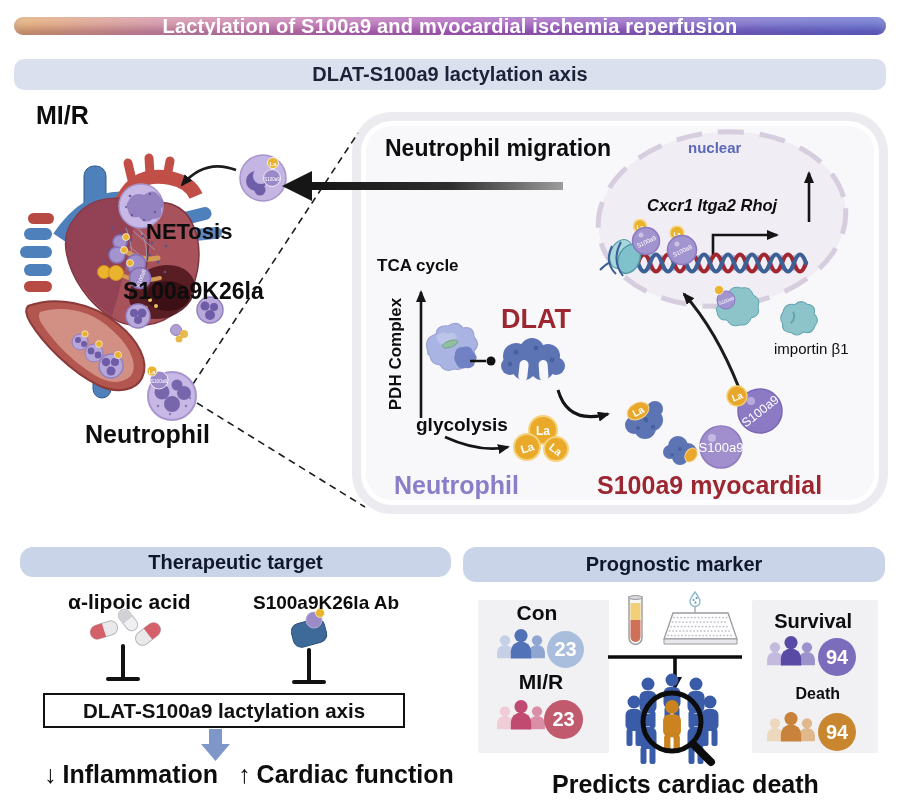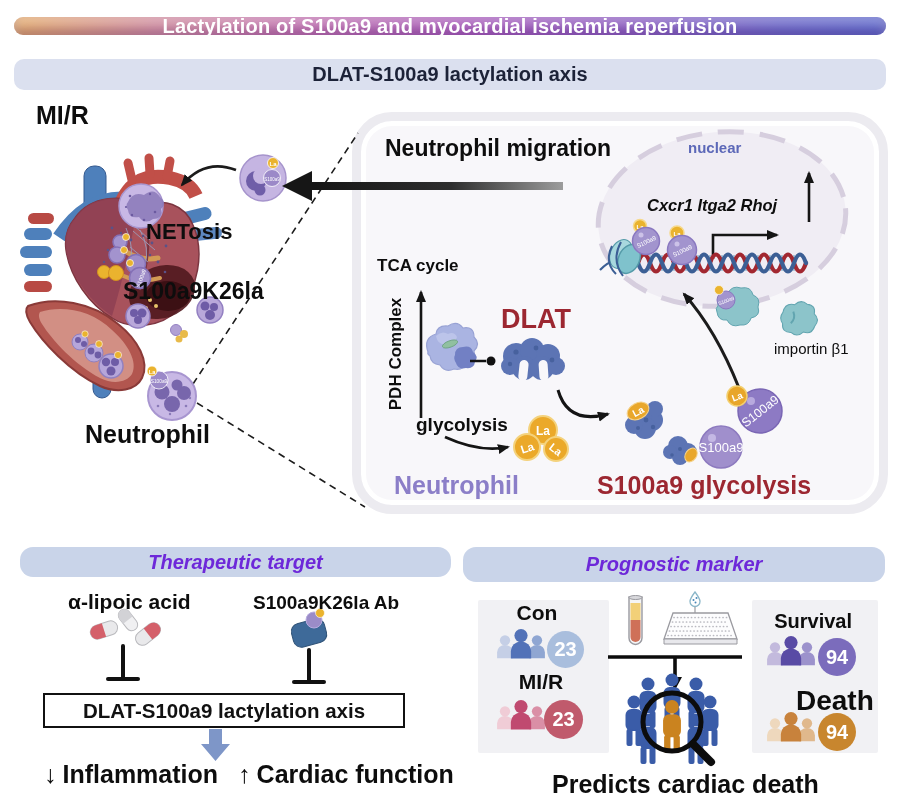--- a/index.html
+++ b/index.html
@@ -11,21 +11,21 @@
           display:flex;align-items:center;justify-content:center;z-index:10;}
   .banner span{color:#fff;font-size:20px;font-weight:700;letter-spacing:.2px;}
   .banner-sub{position:absolute;left:14px;top:59px;width:872px;height:31px;border-radius:10px;
           background:#dbe0ef;display:flex;align-items:center;justify-content:center;z-index:10;}
   .banner-sub span{color:#1c2238;font-size:20px;font-weight:700;}
   .panel{position:absolute;left:352px;top:112px;width:536px;height:402px;box-sizing:border-box;
          border:9px solid #ecebf0;border-radius:40px;background:#f8f7fa;
          box-shadow:inset 0 0 0 5px #ffffff;z-index:1;}
   .card{position:absolute;background:#f1f1f4;border-radius:2px;z-index:2;}
   .pill{position:absolute;background:#c9d4e9;border-radius:13px;display:flex;align-items:center;justify-content:center;z-index:10;}
-  .pill span{font-size:20px;font-weight:700;color:#6d28d9;font-style:italic;}
+  .pill span{font-size:20px;font-weight:700;color:#0f172a;}
   .lbl{position:absolute;white-space:nowrap;z-index:10;font-weight:700;color:#0d0d0d;}
   .axis-box{position:absolute;left:43px;top:693px;width:358px;height:31px;background:#fff;border:2px solid #111;
             display:flex;align-items:center;justify-content:center;z-index:10;}
   .axis-box span{font-size:20.5px;font-weight:700;}
   .num-circle{position:absolute;border-radius:50%;display:flex;align-items:center;justify-content:center;
               color:#fff;font-weight:700;font-size:20px;z-index:10;}
   .art{position:absolute;left:0;top:0;z-index:5;pointer-events:none;}
   svg text{font-family:"Liberation Sans",sans-serif;}
   .outcome{display:flex;align-items:center;gap:6px;}
 </style>
@@ -488,37 +488,37 @@
 
   <div class="lbl" style="left:371px;top:135px;font-size:23px;margin-left:14px;">Neutrophil migration</div>
   <div class="lbl" style="left:688px;top:139px;font-size:15px;color:#5c68b8;">nuclear</div>
   <div class="lbl" style="left:647px;top:196px;font-size:16.5px;font-style:italic;font-weight:600;">Cxcr1 Itga2 Rhoj</div>
   <div class="lbl" style="left:377px;top:256px;font-size:17px;font-weight:600;">TCA cycle</div>
   <div class="lbl" style="left:336px;top:344px;width:120px;font-size:17px;font-weight:600;text-align:center;transform:rotate(-90deg);">PDH Complex</div>
   <div class="lbl" style="left:501px;top:304px;font-size:27px;font-weight:800;color:#9c2731;">DLAT</div>
   <div class="lbl" style="left:385px;top:414px;font-size:19px;margin-left:31px;">glycolysis</div>
   <div class="lbl" style="left:774px;top:340px;font-size:15px;font-weight:500;">importin β1</div>
   <div class="lbl" style="left:394px;top:471px;font-size:25px;color:#8b7ec8;">Neutrophil</div>
-  <div class="lbl" style="left:597px;top:471px;font-size:25px;color:#9c2731;">S100a9 glycolysis</div>
+  <div class="lbl" style="left:597px;top:471px;font-size:25px;color:#9c2731;">S100a9 myocardial</div>
 
   <div class="lbl" style="left:68px;top:590px;font-size:21px;">α-lipoic acid</div>
   <div class="lbl" style="left:253px;top:592px;font-size:19px;">S100a9K26la Ab</div>
   <div class="axis-box">
     <span>DLAT-S100a9 lactylation axis</span>
   </div>
   <div class="lbl outcome" style="left:44px;top:760px;font-size:25px;">
     <span style="font-weight:400;">↓</span>
     <span>Inflammation</span>
     <span style="margin-left:14px;font-weight:400;">↑</span>
     <span>Cardiac function</span>
   </div>
 
   <div class="lbl" style="left:505px;top:601px;width:64px;text-align:center;font-size:21px;">Con</div>
   <div class="num-circle" style="left:547px;top:631px;width:37px;height:37px;background:#a9bedd;">23</div>
   <div class="lbl" style="left:506px;top:670px;width:70px;text-align:center;font-size:21px;">MI/R</div>
   <div class="num-circle" style="left:544px;top:700px;width:39px;height:39px;background:#c05a6c;">23</div>
   <div class="lbl" style="left:768px;top:610px;width:84px;text-align:right;font-size:20px;">Survival</div>
   <div class="num-circle" style="left:818px;top:638px;width:38px;height:38px;background:#7b6cbc;">94</div>
-  <div class="lbl" style="left:796px;top:685px;width:74px;text-align:left;font-size:28px;">Death</div>
+  <div class="lbl" style="left:766px;top:685px;width:74px;text-align:right;font-size:16px;">Death</div>
   <div class="num-circle" style="left:818px;top:713px;width:38px;height:38px;background:#c8862e;">94</div>
   <div class="lbl" style="left:552px;top:770px;font-size:25px;">Predicts cardiac death</div>
 
 </div>
 
 </body></html>

